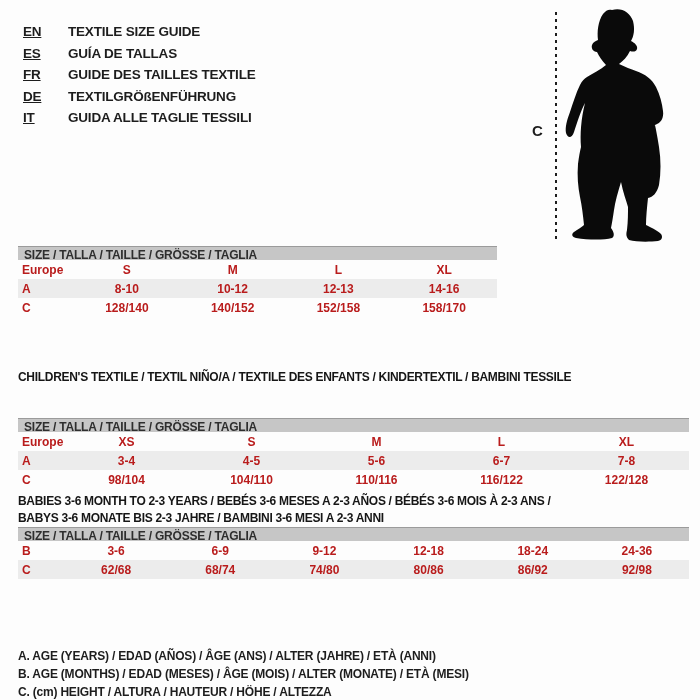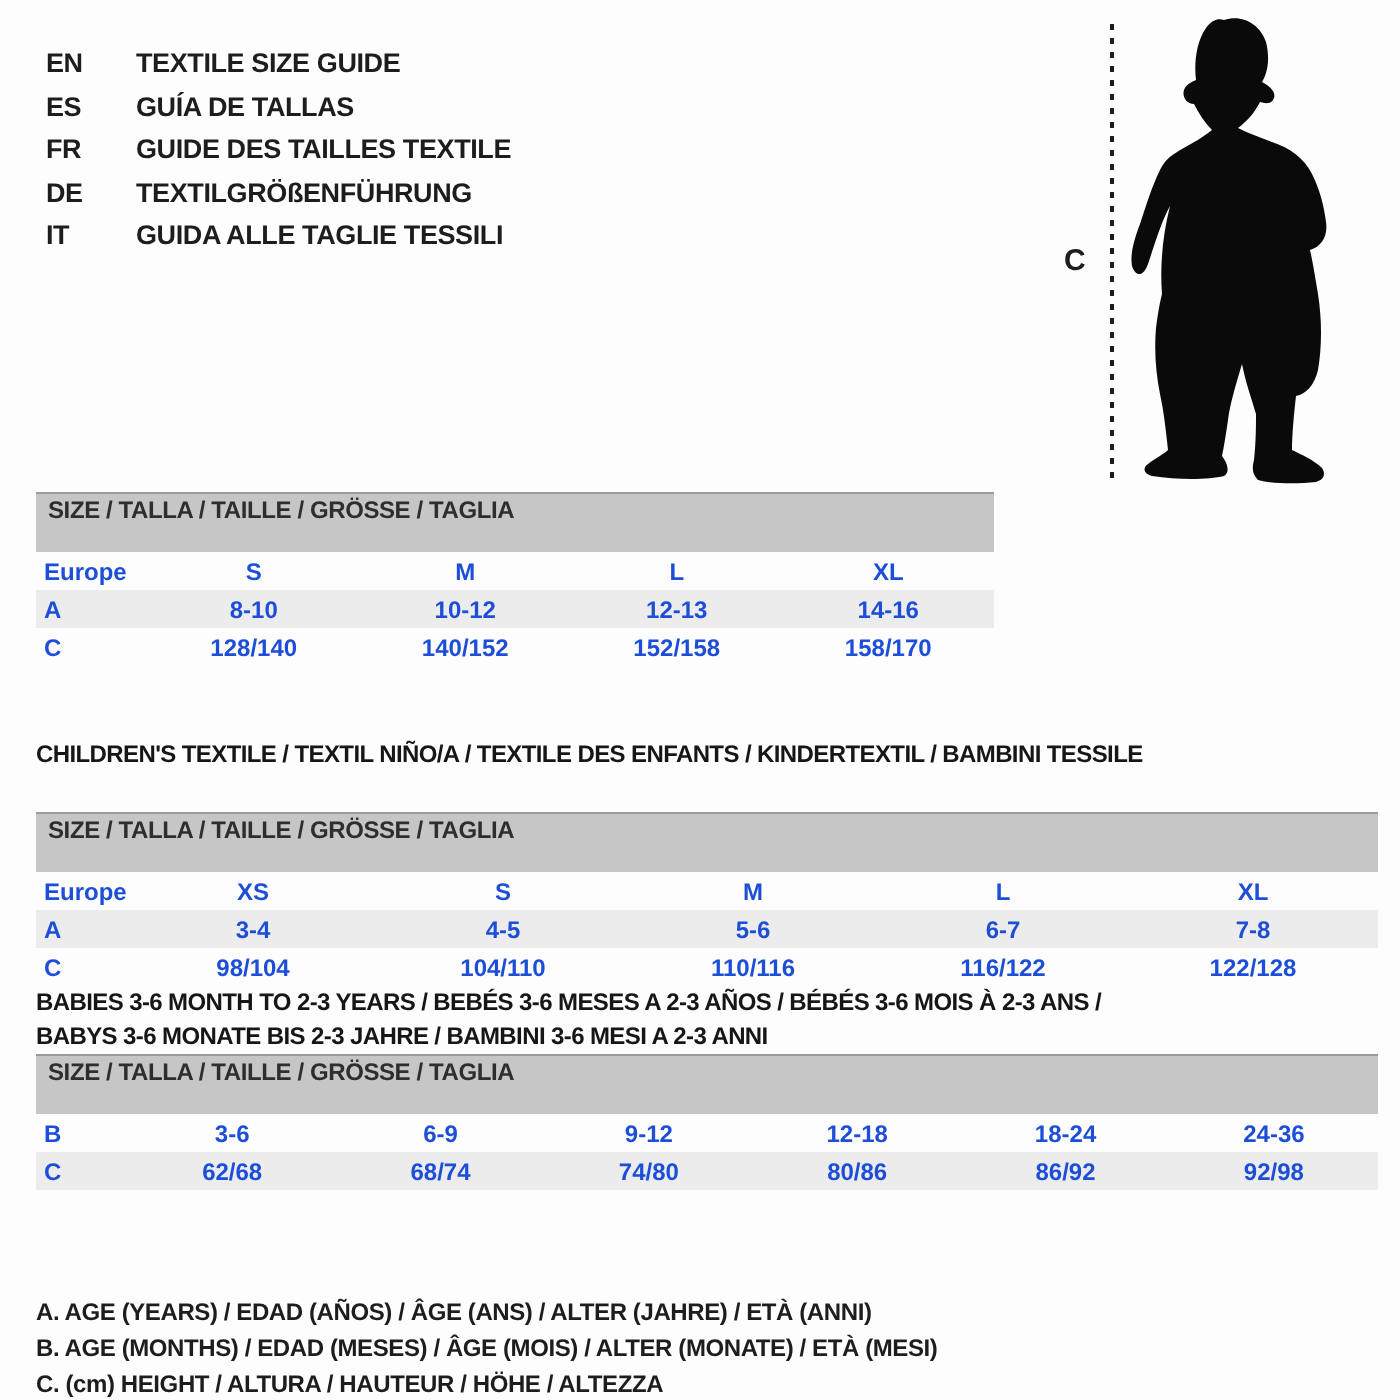--- a/index.html
+++ b/index.html
@@ -15,48 +15,48 @@
     color:var(--ink);
     font-family:"Liberation Sans", sans-serif;
     position:relative;
     overflow:hidden;
   }
   .sheet{position:absolute;inset:0;}
 
   
   .lang-header{position:absolute;left:23px;top:21px;}
   .lang-row{display:flex;line-height:21.5px;font-size:13.5px;font-weight:700;letter-spacing:-0.2px;}
-  .lang-code{width:45px;flex:0 0 45px;}
+  .lang-code{width:45px;flex:0 0 45px;text-decoration:underline;}
 
   
   .figure{position:absolute;left:528px;top:0;width:172px;height:252px;}
   .measure-line{
     position:absolute;left:27px;top:12px;width:2px;height:231px;
     background:repeating-linear-gradient(to bottom, var(--ink) 0 3px, transparent 3px 7px);
   }
   .measure-label{position:absolute;left:4px;top:122px;font-size:15px;font-weight:700;}
   .figure svg{position:absolute;left:36px;top:6px;display:block;}
 
   
   .section{position:absolute;left:18px;}
   .sec-title{font-size:12px;font-weight:700;letter-spacing:-0.3px;white-space:nowrap;line-height:13px;color:#161616;}
   #section-0{top:246px;width:479px;}
   #section-0 .titles{margin-bottom:23px;}
   #section-1{top:371px;width:671px;}
-  #section-1 .titles{margin-bottom:22px;}
+  #section-1 .titles{margin-bottom:34px;}
   #section-2{top:493px;width:671px;}
   #section-2 .titles{margin-bottom:0;}
   #section-2 .sec-title{line-height:17px;}
 
   .size-bar{
-    height:30px;line-height:17px;background:var(--bar);
+    height:14px;line-height:17px;background:var(--bar);
     border-top:1px solid #9b9b9b;
     padding-left:6px;font-size:12px;font-weight:700;color:#2e2e2e;letter-spacing:-0.2px;
   }
-  .rows .trow{display:flex;height:19px;align-items:center;font-size:12px;font-weight:700;color:#1d4ed8;}
+  .rows .trow{display:flex;height:19px;align-items:center;font-size:12px;font-weight:700;color:#b91c1c;}
   .rows .trow:nth-child(even){background:var(--shade);}
   .trow .rlabel{padding-left:4px;text-align:left;}
   #section-0 .rlabel{flex:0 0 56px;width:56px;}
   #section-1 .rlabel,#section-2 .rlabel{flex:0 0 46px;width:46px;}
   .trow .cell{flex:1;text-align:center;}
 
   
   .footnotes{position:absolute;left:18px;top:627px;margin-top:20px;}
   .fnote{line-height:18px;font-size:12px;font-weight:700;letter-spacing:-0.2px;}
 </style>

